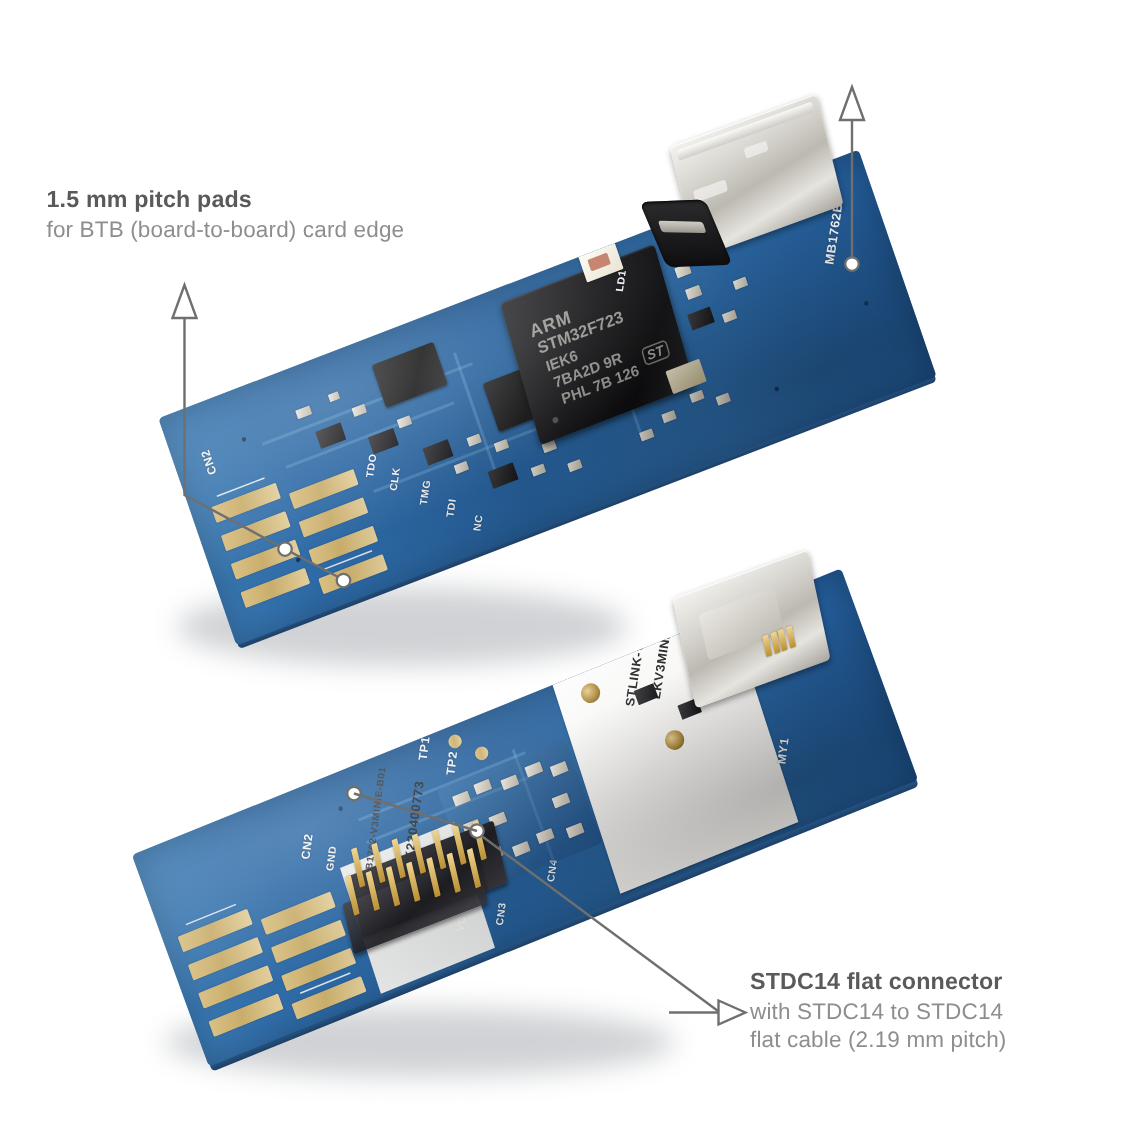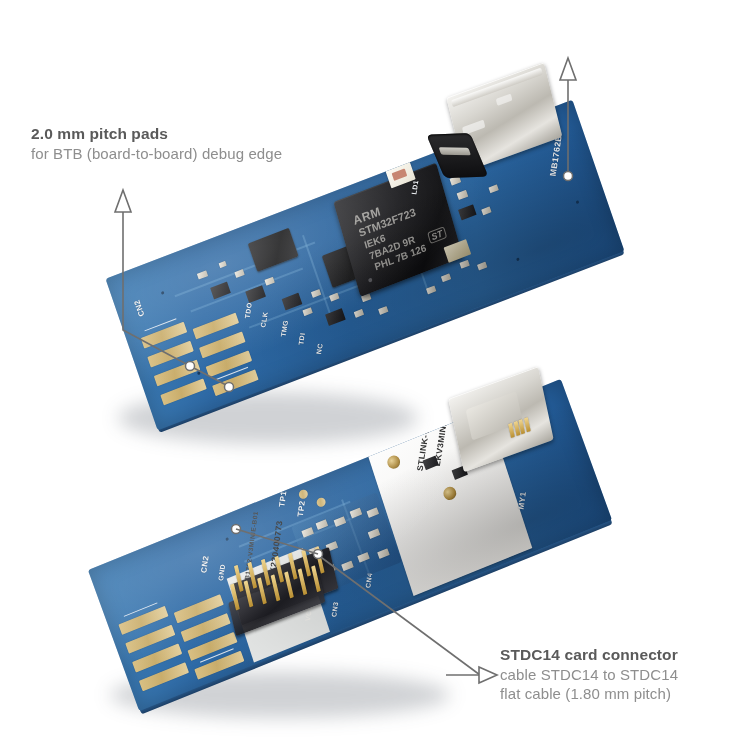--- a/index.html
+++ b/index.html
@@ -321,23 +321,23 @@
     <circle cx="568" cy="176" r="4.5" fill="#ffffff" stroke="#6f6f6f" stroke-width="1.5"></circle>
     <circle cx="190" cy="366" r="4.5" fill="#ffffff" stroke="#6f6f6f" stroke-width="1.5"></circle>
     <circle cx="229" cy="387" r="4.5" fill="#ffffff" stroke="#6f6f6f" stroke-width="1.5"></circle>
     <circle cx="318" cy="554" r="4.5" fill="#ffffff" stroke="#6f6f6f" stroke-width="1.5"></circle>
     <circle cx="236" cy="529" r="4.5" fill="#ffffff" stroke="#6f6f6f" stroke-width="1.5"></circle>
     <path d="M236,529 L318,554" stroke="#6f6f6f" stroke-width="1.6" fill="none"></path>
   </svg>
 
 
   <div class="callout" id="co-pads">
-    <div class="hd">2.0 mm pitch pads</div>
-    <div class="bd">for BTB (board-to-board) debug edge</div>
+    <div class="hd">1.5 mm pitch pads</div>
+    <div class="bd">for BTB (board-to-board) card edge</div>
   </div>
 
   <div class="callout" id="co-stdc">
-    <div class="hd">STDC14 card connector</div>
-    <div class="bd">cable STDC14 to STDC14</div>
-    <div class="bd">flat cable (1.80 mm pitch)</div>
+    <div class="hd">STDC14 flat connector</div>
+    <div class="bd">with STDC14 to STDC14</div>
+    <div class="bd">flat cable (2.19 mm pitch)</div>
   </div>
 
 </div>
 
 </body></html>

